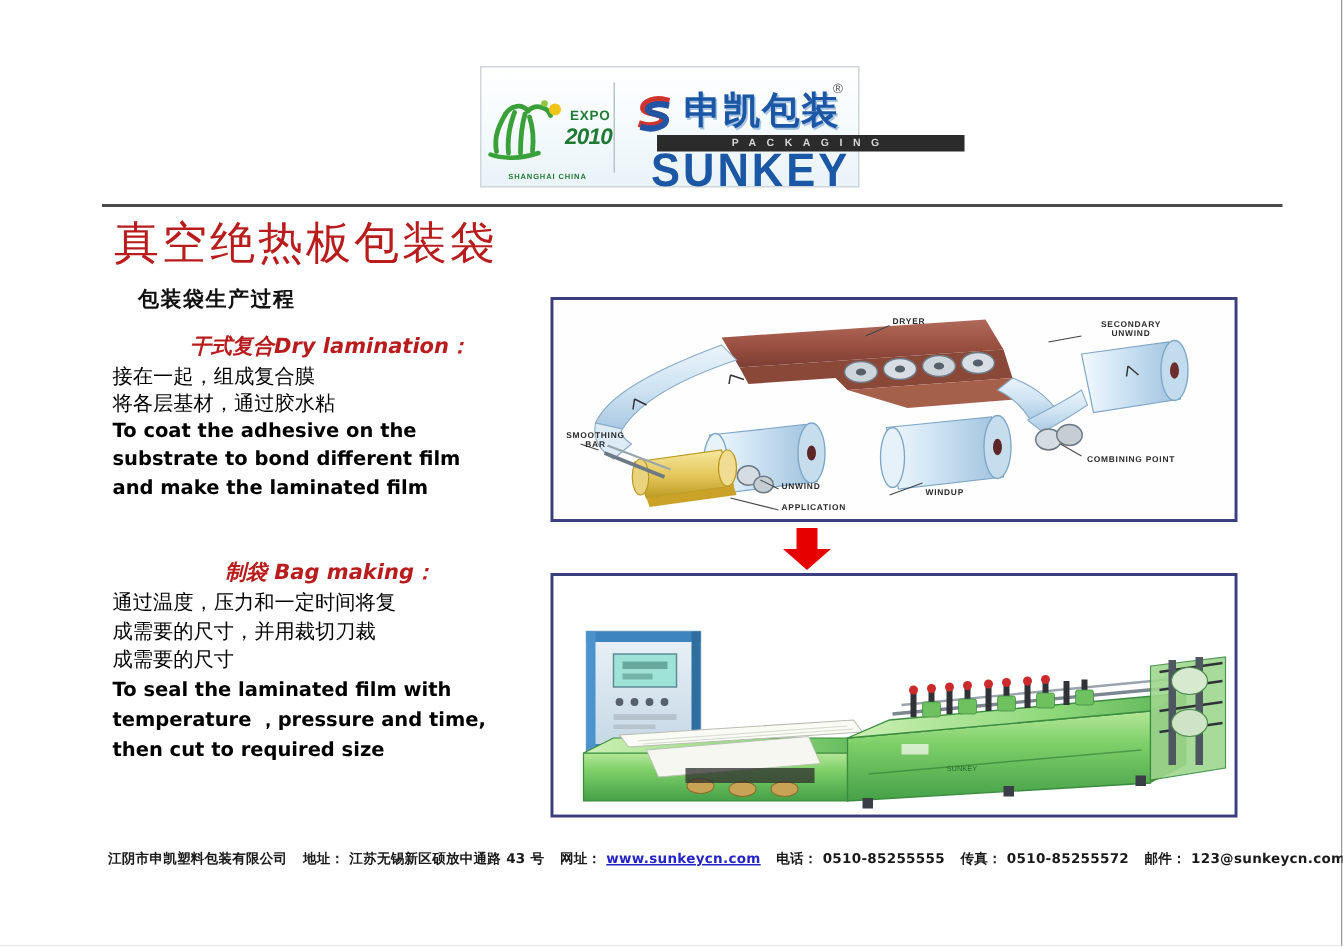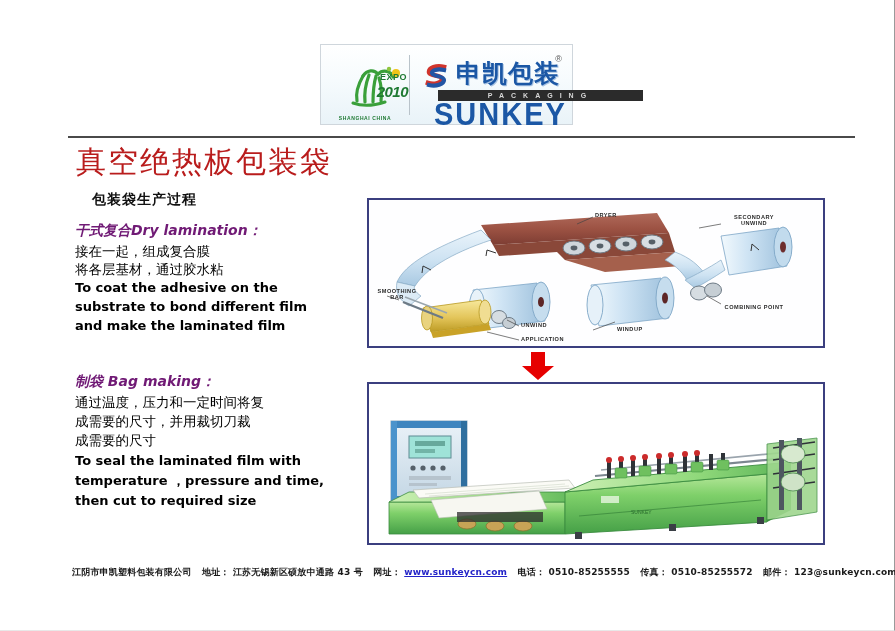--- a/index.html
+++ b/index.html
@@ -22,21 +22,21 @@
     position: absolute; left: 320px; top: 44px;
     width: 253px; height: 81px;
     background: linear-gradient(180deg,#ffffff 0%,#f6fbfd 45%,#e9f3f8 100%);
     border: 1px solid #cfd6dc;
     display: flex; align-items: center;
   }
   #expo-logo {
     width: 88px; height: 100%;
     position: relative;
     display: flex; flex-direction: column;
-    align-items: flex-end; justify-content: center;
+    align-items: flex-start; justify-content: center;
   }
   .expo-figure {
     position: relative; width: 62px; height: 44px;
   }
   .expo-figure svg { display: block; }
   .expo-word {
     position: absolute; right: 2px; top: 27px;
     font-size: 9px; font-weight: bold; color: #1f7a33;
     letter-spacing: .5px;
   }
@@ -107,24 +107,25 @@
     font-family: "DejaVu Sans", sans-serif;
     letter-spacing: 1px;
   }
 
   
   .block { position: absolute; width: 290px; }
   #block-dry { left: 75px; top: 222px; }
   #block-bag { left: 75px; top: 373px; }
   .blk-head {
     font-size: 14px; font-weight: bold; font-style: italic;
-    color: #701a75;
+    color: #b91c1c;
     font-family: "DejaVu Sans", sans-serif;
     white-space: nowrap;
     margin-bottom: 2px;
+    text-align: center;
   }
   .blk-cn {
     font-size: 13.5px; color: #000; font-weight: normal;
     font-family: "DejaVu Sans", sans-serif;
     line-height: 18px;
   }
   .blk-en {
     font-size: 13px; color: #000; font-weight: bold;
     font-family: "DejaVu Sans", sans-serif;
     line-height: 18px;

